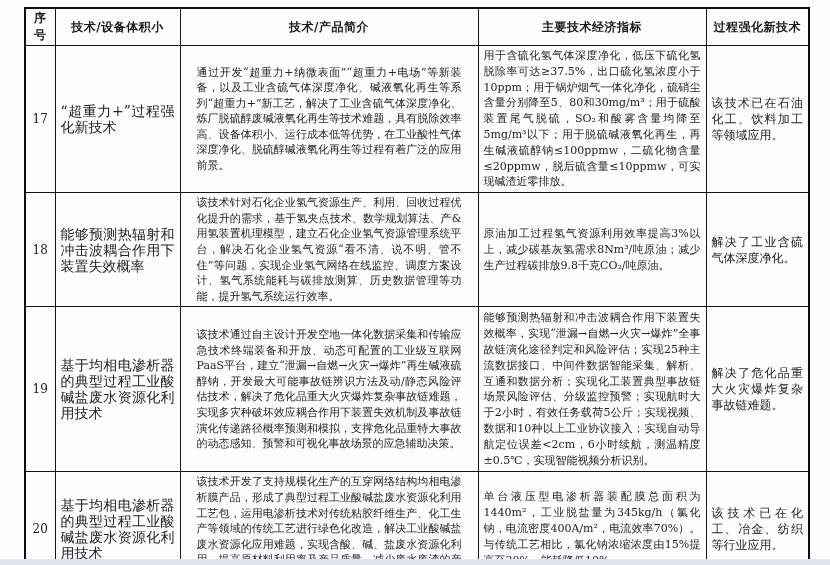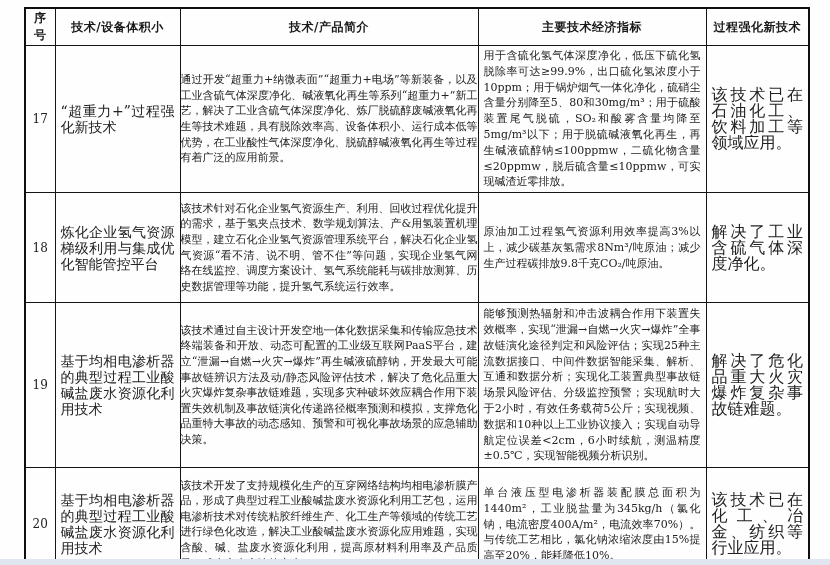--- a/index.html
+++ b/index.html
@@ -54,33 +54,33 @@
     text-align: justify;
     text-justify: inter-character;
     padding: 2px 5px;
     line-height: 16px;
   }
   td.intro-cell {
     font-size: 11px;
     color: #222;
     text-align: justify;
     text-justify: inter-character;
-    padding: 2px 0;
+    padding: 2px 16px;
     line-height: 15.6px;
   }
   td.ind-cell {
     font-size: 11px;
     color: #222;
     text-align: justify;
     text-justify: inter-character;
     padding: 2px 5px;
     line-height: 15.8px;
   }
   td.app-cell {
-    font-size: 16px;
+    font-size: 12px;
     color: #222;
     text-align: justify;
     text-justify: inter-character;
     padding: 2px 5px;
     line-height: 16px;
   }
   tr.r-hdr  { height: 21px; }
   tr.r-17   { height: 140px; }
   tr.r-18   { height: 110px; }
   tr.r-19   { height: 165px; }
@@ -114,26 +114,26 @@
         <th class="hdr">技术/产品简介</th>
         <th class="hdr">主要技术经济指标</th>
         <th class="hdr">过程强化新技术</th>
       </tr>
     </thead>
     <tbody>
       <tr class="r-17">
         <td class="no-cell">17</td>
         <td class="name-cell">“超重力+”过程强化新技术</td>
         <td class="intro-cell">通过开发“超重力+纳微表面”“超重力+电场”等新装备，以及工业含硫气体深度净化、碱液氧化再生等系列“超重力+”新工艺，解决了工业含硫气体深度净化、炼厂脱硫醇废碱液氧化再生等技术难题，具有脱除效率高、设备体积小、运行成本低等优势，在工业酸性气体深度净化、脱硫醇碱液氧化再生等过程有着广泛的应用前景。</td>
-        <td class="ind-cell">用于含硫化氢气体深度净化，低压下硫化氢脱除率可达≥99.9%，出口硫化氢浓度小于10ppm；用于锅炉烟气一体化净化，硫硝尘含量分别降至5、80和30mg/m³；用于硫酸装置尾气脱硫，SO₂和酸雾含量均降至5mg/m³以下；用于脱硫碱液氧化再生，再生碱液硫醇钠≤100ppmw，二硫化物含量≤20ppmw，脱后硫含量≤10ppmw，可实现碱渣近零排放。</td>
+        <td class="ind-cell">用于含硫化氢气体深度净化，低压下硫化氢脱除率可达≥37.5%，出口硫化氢浓度小于10ppm；用于锅炉烟气一体化净化，硫硝尘含量分别降至5、80和30mg/m³；用于硫酸装置尾气脱硫，SO₂和酸雾含量均降至5mg/m³以下；用于脱硫碱液氧化再生，再生碱液硫醇钠≤100ppmw，二硫化物含量≤20ppmw，脱后硫含量≤10ppmw，可实现碱渣近零排放。</td>
         <td class="app-cell">该技术已在石油化工、饮料加工等领域应用。</td>
       </tr>
       <tr class="r-18">
         <td class="no-cell">18</td>
-        <td class="name-cell">炼化企业氢气资源梯级利用与集成优化智能管控平台</td>
+        <td class="name-cell">能够预测热辐射和冲击波耦合作用下装置失效概率</td>
         <td class="intro-cell">该技术针对石化企业氢气资源生产、利用、回收过程优化提升的需求，基于氢夹点技术、数学规划算法、产&amp;用氢装置机理模型，建立石化企业氢气资源管理系统平台，解决石化企业氢气资源“看不清、说不明、管不住”等问题，实现企业氢气网络在线监控、调度方案设计、氢气系统能耗与碳排放测算、历史数据管理等功能，提升氢气系统运行效率。</td>
         <td class="ind-cell">原油加工过程氢气资源利用效率提高3%以上，减少碳基灰氢需求8Nm³/吨原油；减少生产过程碳排放9.8千克CO₂/吨原油。</td>
         <td class="app-cell">解决了工业含硫气体深度净化。</td>
       </tr>
       <tr class="r-19">
         <td class="no-cell">19</td>
         <td class="name-cell">基于均相电渗析器的典型过程工业酸碱盐废水资源化利用技术</td>
         <td class="intro-cell">该技术通过自主设计开发空地一体化数据采集和传输应急技术终端装备和开放、动态可配置的工业级互联网PaaS平台，建立“泄漏→自燃→火灾→爆炸”再生碱液硫醇钠，开发最大可能事故链辨识方法及动/静态风险评估技术，解决了危化品重大火灾爆炸复杂事故链难题，实现多灾种破坏效应耦合作用下装置失效机制及事故链演化传递路径概率预测和模拟，支撑危化品重特大事故的动态感知、预警和可视化事故场景的应急辅助决策。</td>
         <td class="ind-cell">能够预测热辐射和冲击波耦合作用下装置失效概率，实现“泄漏→自燃→火灾→爆炸”全事故链演化途径判定和风险评估；实现25种主流数据接口、中间件数据智能采集、解析、互通和数据分析；实现化工装置典型事故链场景风险评估、分级监控预警；实现航时大于2小时，有效任务载荷5公斤；实现视频、数据和10种以上工业协议接入；实现自动导航定位误差&lt;2cm，6小时续航，测温精度±0.5℃，实现智能视频分析识别。</td>
         <td class="app-cell">解决了危化品重大火灾爆炸复杂事故链难题。</td>

